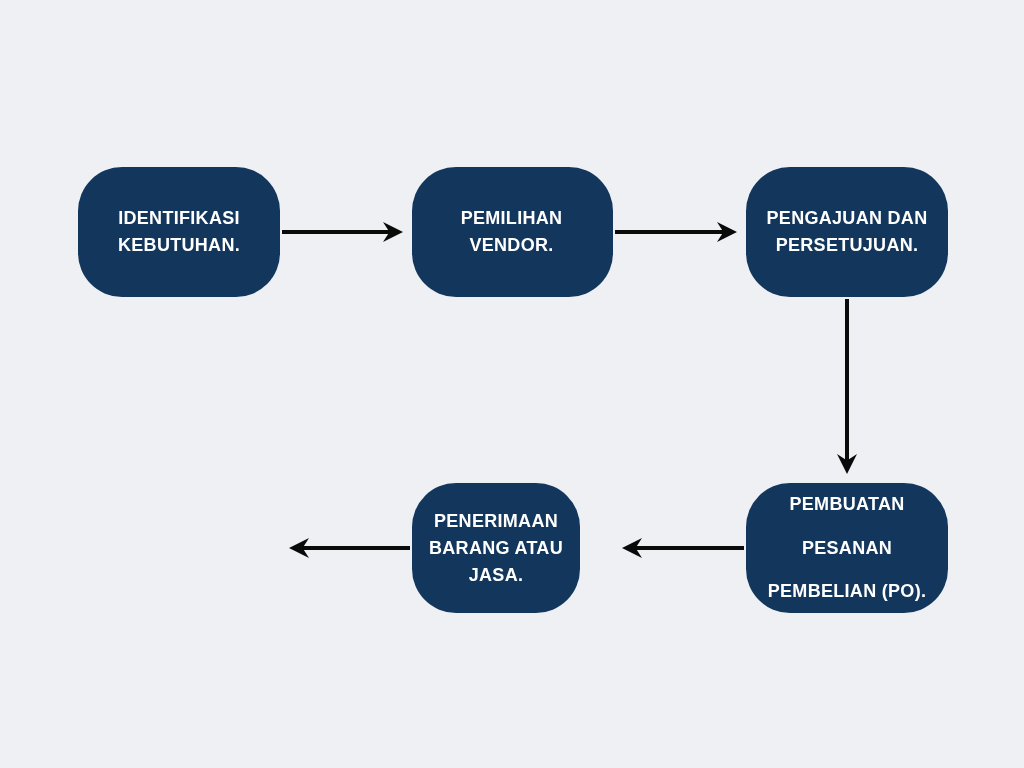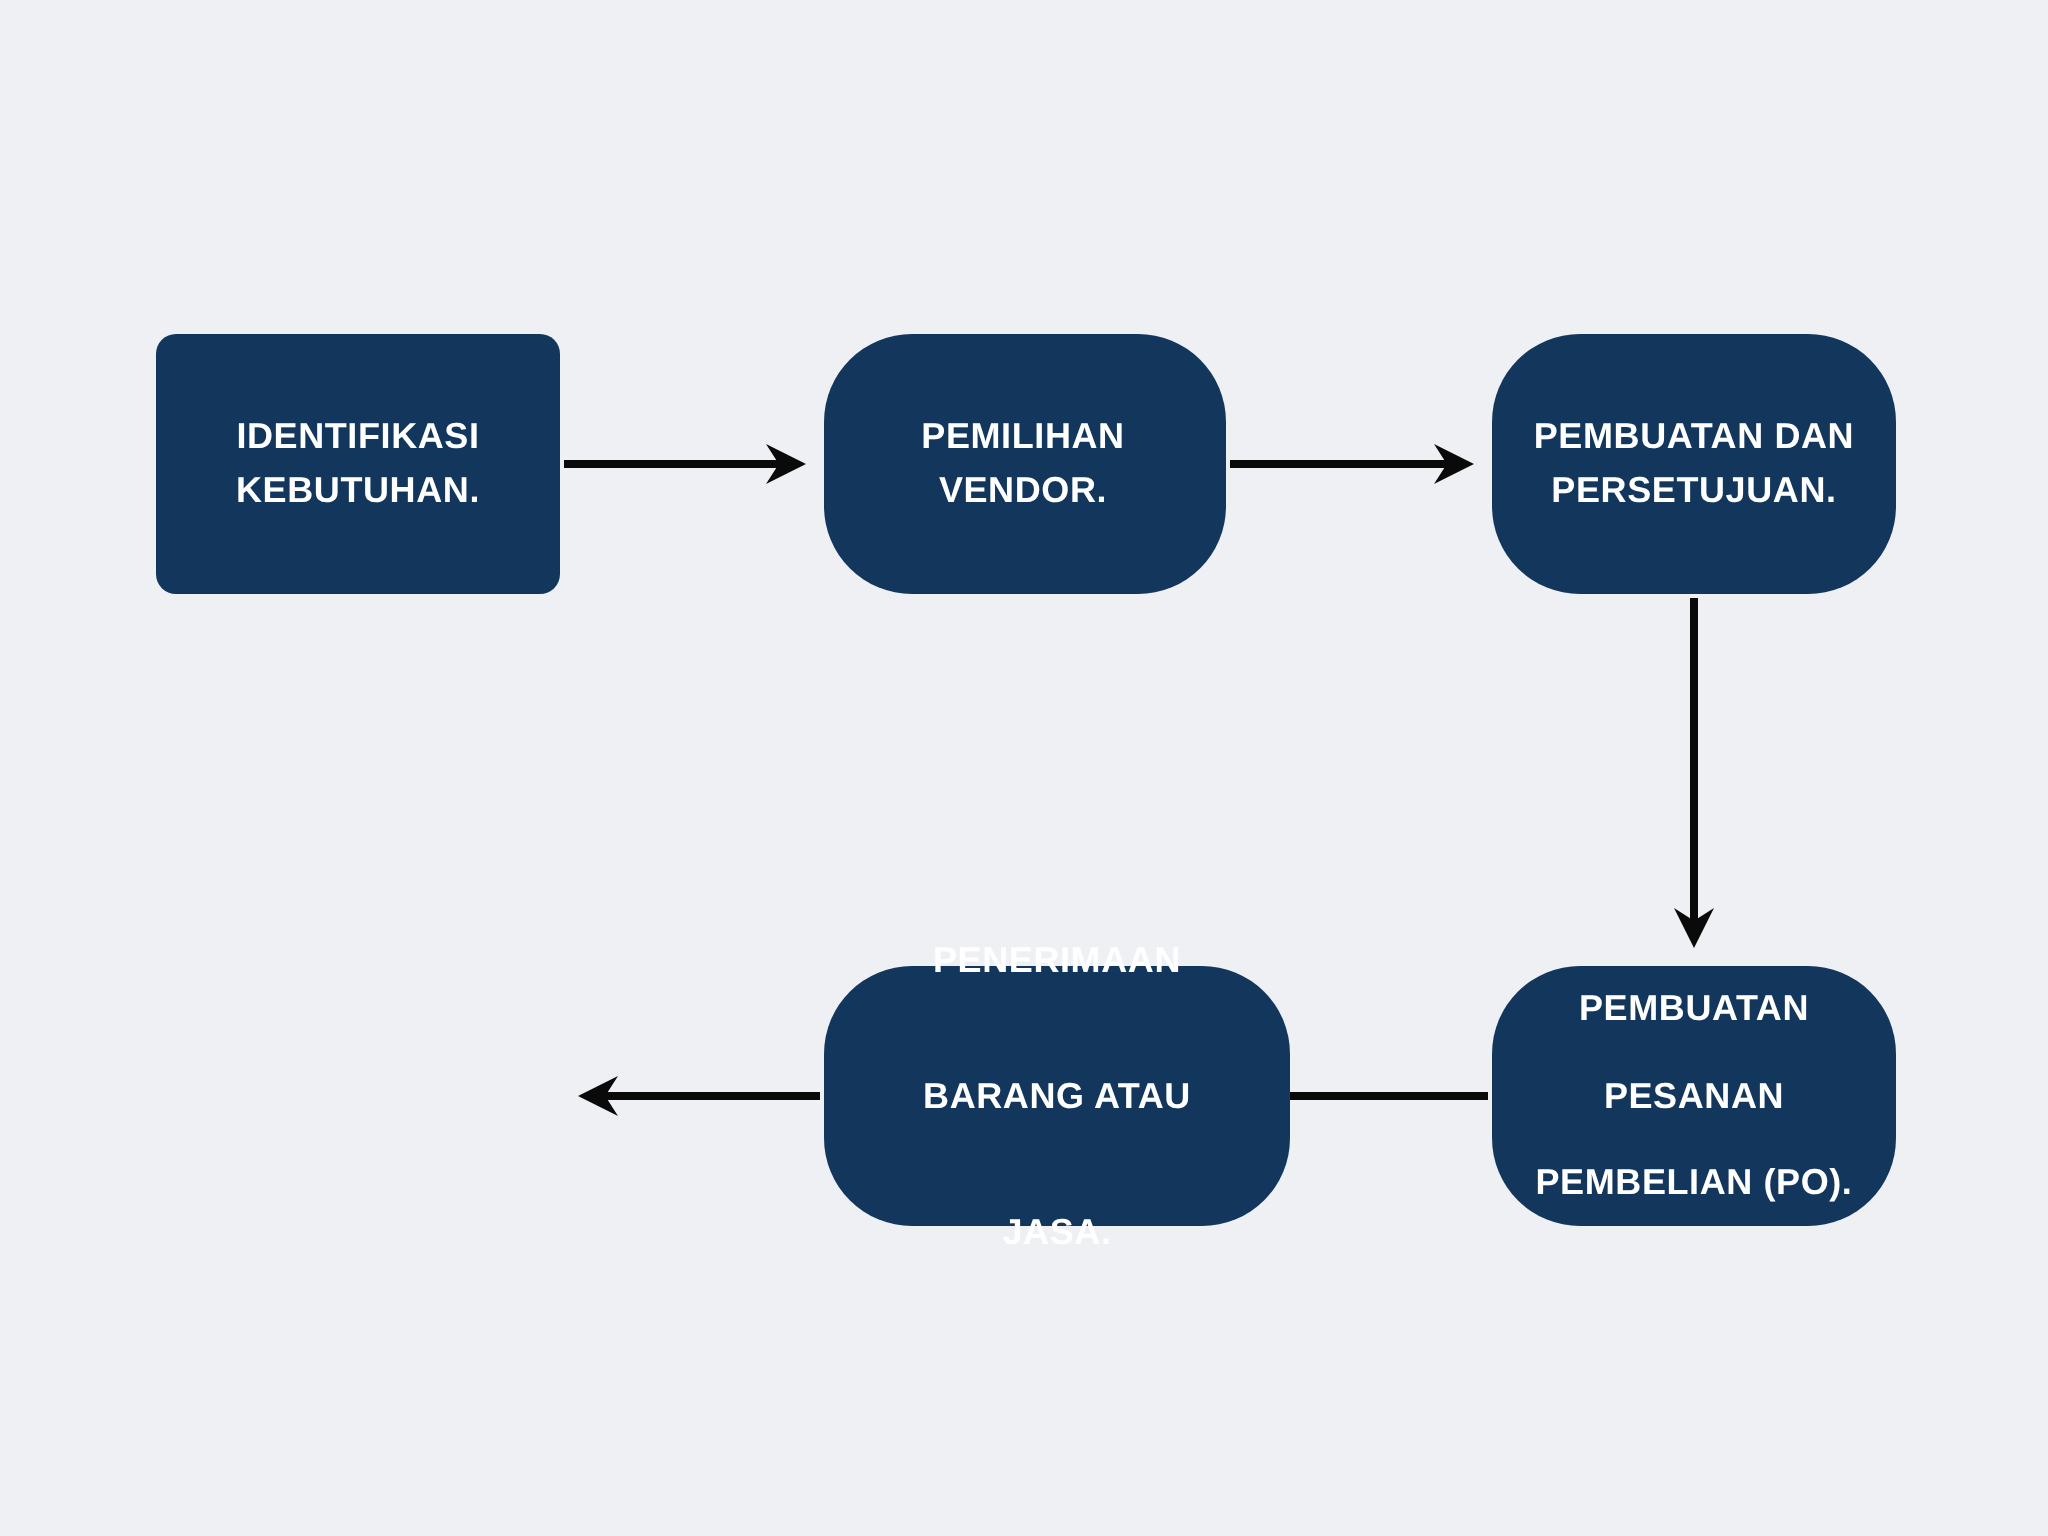--- a/index.html
+++ b/index.html
@@ -33,25 +33,25 @@
     align-items: center;
     text-align: center;
     color: var(--text);
     font-size: 18px;
     font-weight: 700;
     line-height: 27px;
     letter-spacing: 0.3px;
     padding: 8px 14px;
   }
   .node span { display: block; white-space: nowrap; }
-  #node-1 { left: 78px;  top: 167px; border-radius: 10px; }
+  #node-1 { left: 78px;  top: 167px; }
   #node-2 { left: 412px; top: 167px; width: 201px; padding-left: 12px; }
   #node-3 { left: 746px; top: 167px; }
   #node-4 { left: 746px; top: 483px; justify-content: space-between; }
-  #node-5 { left: 412px; top: 483px; width: 233px; gap: 41px; }
+  #node-5 { left: 412px; top: 483px; width: 168px; }
   #node-6 { left: 78px;  top: 483px; }
   svg.arrows {
     position: absolute;
     left: 0; top: 0;
     width: 1024px; height: 768px;
     pointer-events: none;
   }
   svg.arrows line {
     stroke: var(--arrow);
     stroke-width: 4;
@@ -80,21 +80,21 @@
     <span>IDENTIFIKASI</span>
     <span>KEBUTUHAN.</span>
   </div>
 
   <div class="node" id="node-2">
     <span>PEMILIHAN</span>
     <span>VENDOR.</span>
   </div>
 
   <div class="node" id="node-3">
-    <span>PEMBUATAN DAN</span>
+    <span>PENGAJUAN DAN</span>
     <span>PERSETUJUAN.</span>
   </div>
 
   <div class="node" id="node-4">
     <span>PEMBUATAN</span>
     <span>PESANAN</span>
     <span>PEMBELIAN (PO).</span>
   </div>
 
   <div class="node" id="node-5">

